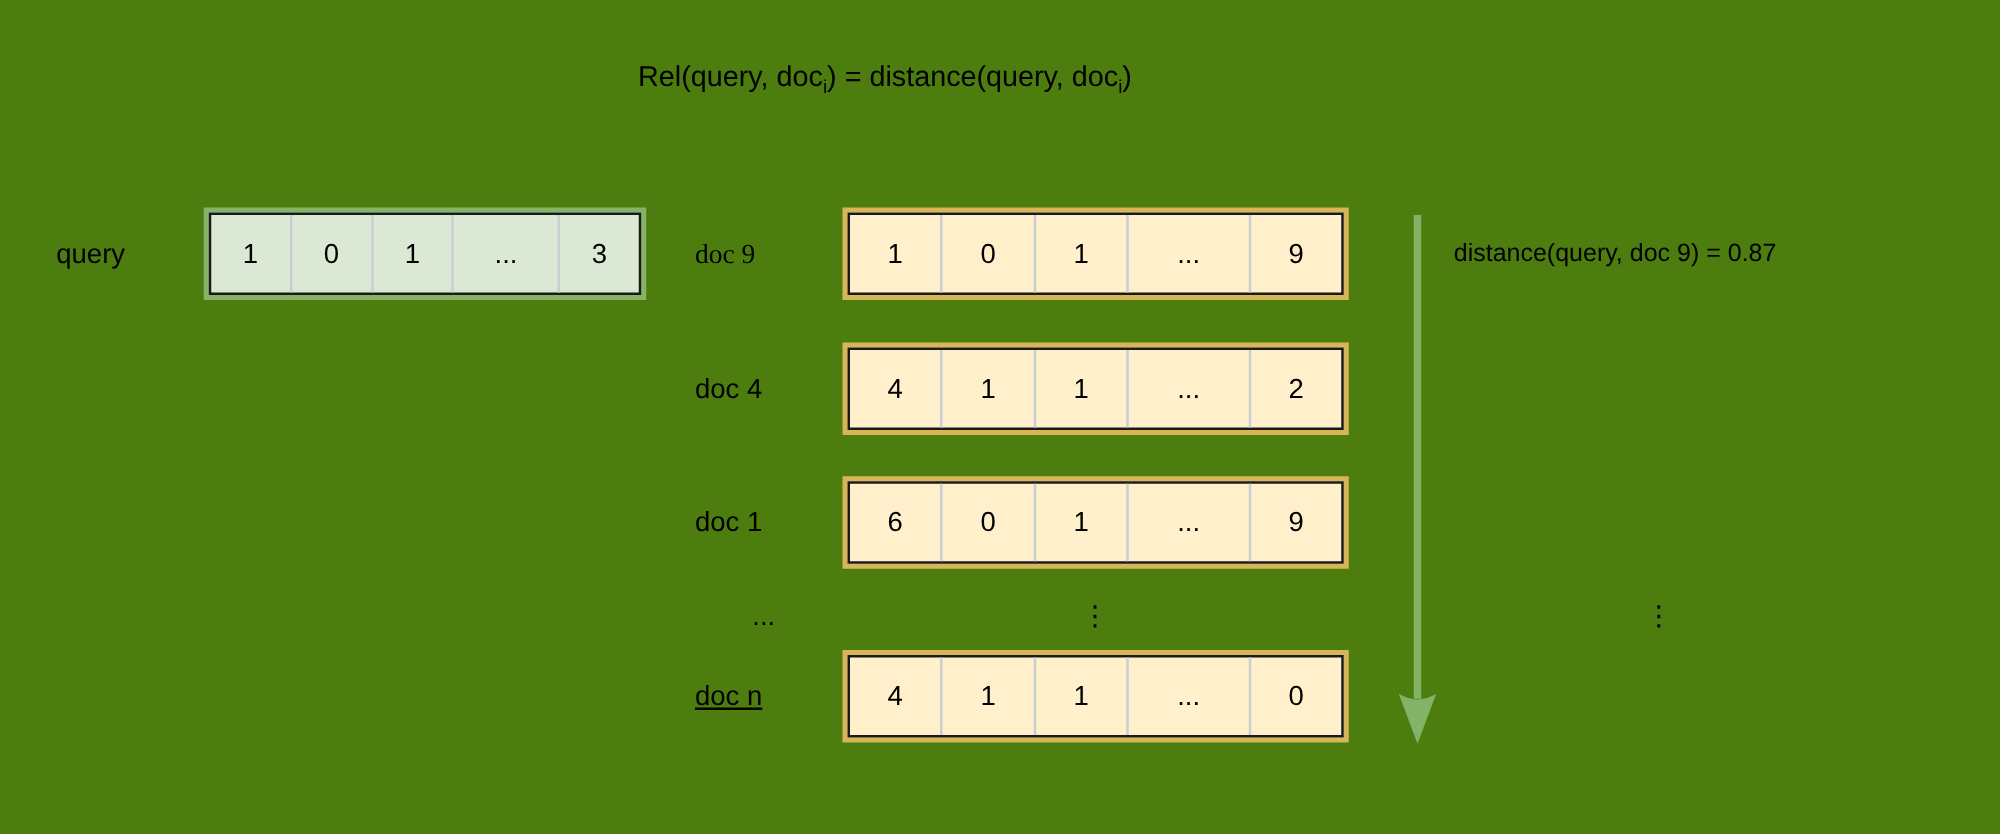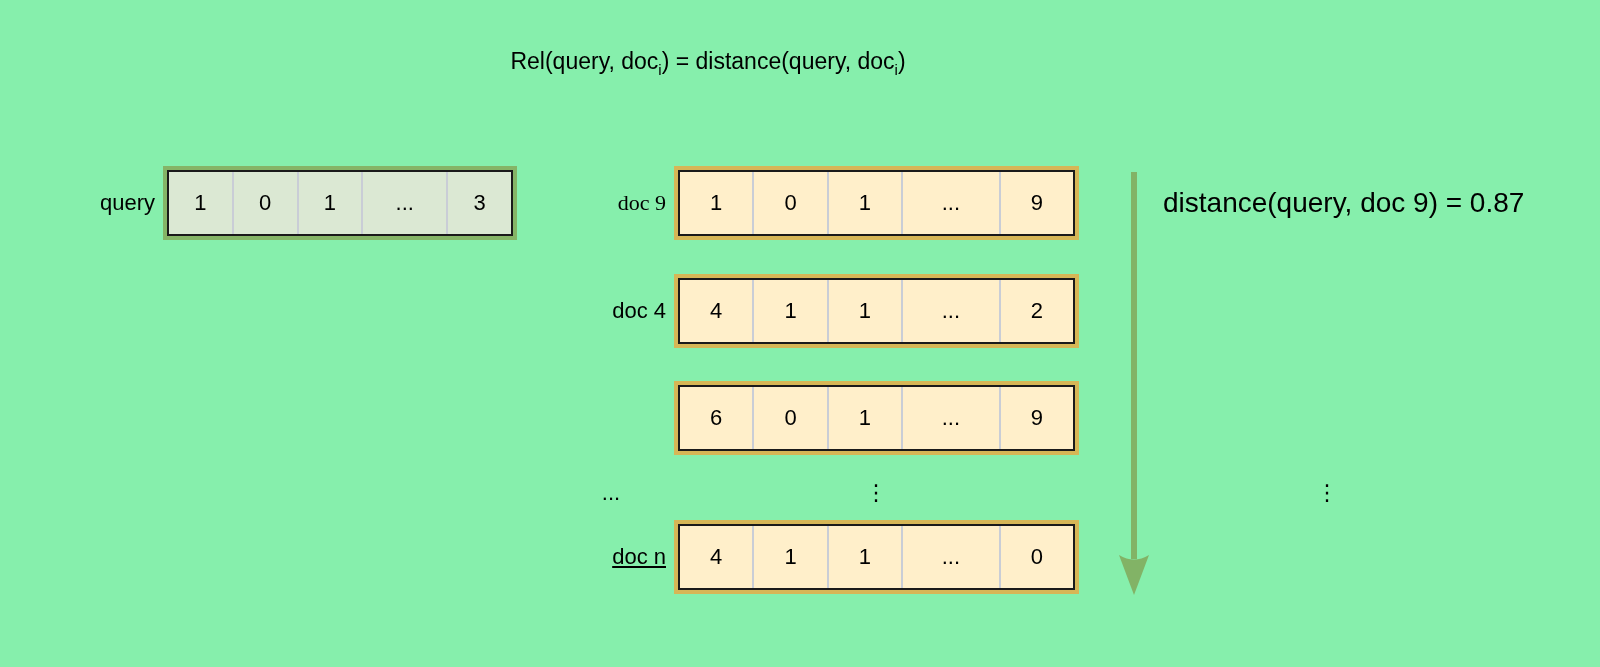--- a/index.html
+++ b/index.html
@@ -4,41 +4,41 @@
 <style>
   html, body {
     margin: 0;
     padding: 0;
     background: #ffffff;
   }
   .canvas {
     position: relative;
     width: 1600px;
     height: 667px;
-    background: #86efac;
+    background: #4d7c0f;
     font-family: "Liberation Sans", sans-serif;
     color: #000000;
     overflow: hidden;
   }
   .title {
     position: absolute;
     left: 308px;
     top: 48px;
     width: 800px;
     text-align: center;
     font-size: 23px;
   }
   .title sub {
     font-size: 15px;
   }
   .row-label {
     position: absolute;
     height: 66px;
     line-height: 66px;
-    text-align: right;
+    text-align: left;
     font-size: 22px;
   }
   .vector {
     position: absolute;
     height: 62px;
     display: flex;
     border: 2px solid var(--stroke-dark, #1a1a1a);
     box-shadow: 0 0 0 4px var(--accent);
   }
   .query-vector {
@@ -60,21 +60,21 @@
     border-left: 2px solid var(--separator, #c9cdd6);
   }
   .cell.wide {
     flex: 1.32 1 0;
   }
   .distance-text {
     position: absolute;
     left: 1163px;
     height: 66px;
     line-height: 66px;
-    font-size: 28px;
+    font-size: 20px;
     white-space: nowrap;
   }
   .dots {
     position: absolute;
     font-size: 22px;
     text-align: center;
   }
   .arrow-svg {
     position: absolute;
     left: 1110px;
@@ -113,20 +113,21 @@
 
   <div class="row-label" style="left:556px; top:278px; width:110px;">doc 4</div>
   <div class="vector doc-vector" style="left:678px; top:278px; width:393px;">
     <div class="cell">4</div>
     <div class="cell">1</div>
     <div class="cell">1</div>
     <div class="cell wide">...</div>
     <div class="cell">2</div>
   </div>
 
+  <div class="row-label" style="left:556px; top:385px; width:110px;">doc 1</div>
   <div class="vector doc-vector" style="left:678px; top:385px; width:393px;">
     <div class="cell">6</div>
     <div class="cell">0</div>
     <div class="cell">1</div>
     <div class="cell wide">...</div>
     <div class="cell">9</div>
   </div>
 
   <div class="dots" style="left:556px; top:478px; width:110px; height:30px; line-height:30px;">...</div>
   <div class="dots" style="left:846px; top:478px; width:60px; height:30px; line-height:30px;">⋮</div>

